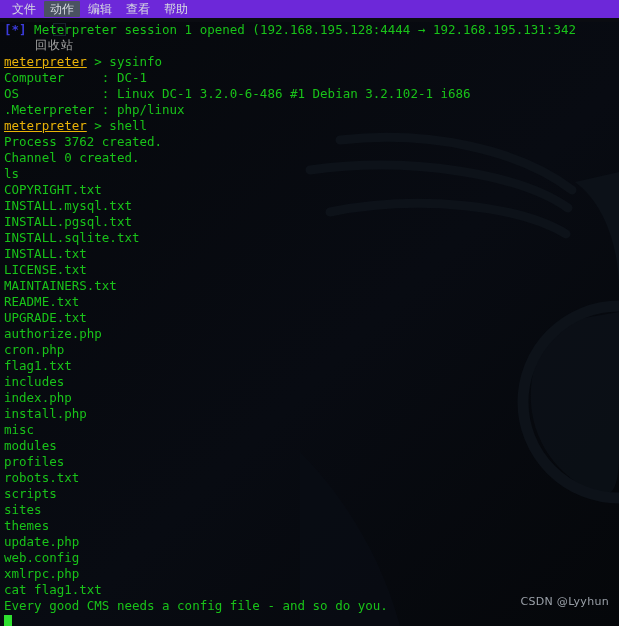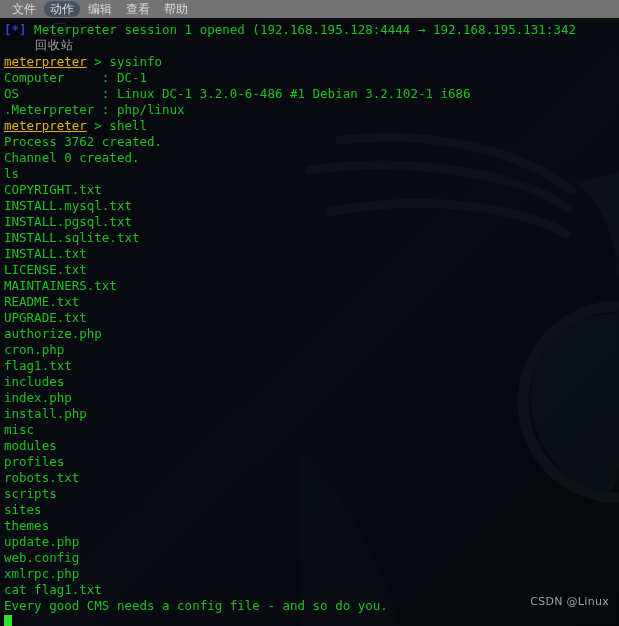--- a/index.html
+++ b/index.html
@@ -21,39 +21,39 @@
     background: #050608;
     overflow: hidden;
   }
 
   
   #menubar {
     position: absolute;
     top: 0; left: 0;
     width: 619px;
     height: 18px;
-    background: #737373;
+    background: #6d28d9;
     display: flex;
     align-items: center;
     padding-left: 6px;
     box-sizing: border-box;
     z-index: 40;
   }
   #menubar .menu-item {
     font-family: "DejaVu Sans", "Liberation Sans", sans-serif;
     font-size: 12px;
     color: #d6dae0;
     padding: 1px 6px;
     margin-right: 2px;
     white-space: nowrap;
     line-height: 14px;
   }
   #menubar .menu-item.hl {
     background: #4a5261;
-    border-radius: 8px;
+    border-radius: 1px;
   }
   #menubar-shadow {
     position: absolute;
     top: 18px; left: 0;
     width: 619px;
     height: 4px;
     background: #0a0c11;
     z-index: 39;
   }
 
@@ -178,15 +178,15 @@
     <g fill="#0c1118">
       <path d="M575 160 C605 182 619 226 619 268 L619 150 Z"></path>
       <path d="M560 300 C520 342 520 412 566 452 C612 492 619 470 619 430 L619 290 Z" opacity="0.85"></path>
     </g>
     <circle cx="619" cy="380" r="96" fill="none" stroke="#0d1219" stroke-width="11"></circle>
     <path d="M300 430 C340 470 380 530 400 604 L300 604 Z" fill="#090d14" opacity="0.8"></path>
   </svg>
 
   <div id="terminal"><div class="line"><span class="tok-info">[*] </span><span class="tok-green">Meterpreter session 1 opened (192.168.195.128:4444 → 192.168.195.131:342</span></div><div class="line"><span class="tok-green"></span></div><div class="line"><span class="tok-prompt">meterpreter</span><span class="tok-green"> &gt; sysinfo</span></div><div class="line"><span class="tok-green">Computer     : DC-1</span></div><div class="line"><span class="tok-green">OS           : Linux DC-1 3.2.0-6-486 #1 Debian 3.2.102-1 i686</span></div><div class="line"><span class="tok-green">.Meterpreter : php/linux</span></div><div class="line"><span class="tok-prompt">meterpreter</span><span class="tok-green"> &gt; shell</span></div><div class="line"><span class="tok-green">Process 3762 created.</span></div><div class="line"><span class="tok-green">Channel 0 created.</span></div><div class="line"><span class="tok-green">ls</span></div><div class="line"><span class="tok-green">COPYRIGHT.txt</span></div><div class="line"><span class="tok-green">INSTALL.mysql.txt</span></div><div class="line"><span class="tok-green">INSTALL.pgsql.txt</span></div><div class="line"><span class="tok-green">INSTALL.sqlite.txt</span></div><div class="line"><span class="tok-green">INSTALL.txt</span></div><div class="line"><span class="tok-green">LICENSE.txt</span></div><div class="line"><span class="tok-green">MAINTAINERS.txt</span></div><div class="line"><span class="tok-green">README.txt</span></div><div class="line"><span class="tok-green">UPGRADE.txt</span></div><div class="line"><span class="tok-green">authorize.php</span></div><div class="line"><span class="tok-green">cron.php</span></div><div class="line"><span class="tok-green">flag1.txt</span></div><div class="line"><span class="tok-green">includes</span></div><div class="line"><span class="tok-green">index.php</span></div><div class="line"><span class="tok-green">install.php</span></div><div class="line"><span class="tok-green">misc</span></div><div class="line"><span class="tok-green">modules</span></div><div class="line"><span class="tok-green">profiles</span></div><div class="line"><span class="tok-green">robots.txt</span></div><div class="line"><span class="tok-green">scripts</span></div><div class="line"><span class="tok-green">sites</span></div><div class="line"><span class="tok-green">themes</span></div><div class="line"><span class="tok-green">update.php</span></div><div class="line"><span class="tok-green">web.config</span></div><div class="line"><span class="tok-green">xmlrpc.php</span></div><div class="line"><span class="tok-green">cat flag1.txt</span></div><div class="line"><span class="tok-green">Every good CMS needs a config file - and so do you.</span></div><div class="line"><span id="cursor"></span></div></div>
 
-  <div id="watermark">CSDN @Linux</div>
+  <div id="watermark">CSDN @Lyyhun</div>
 
 </div>
 
 </body></html>

